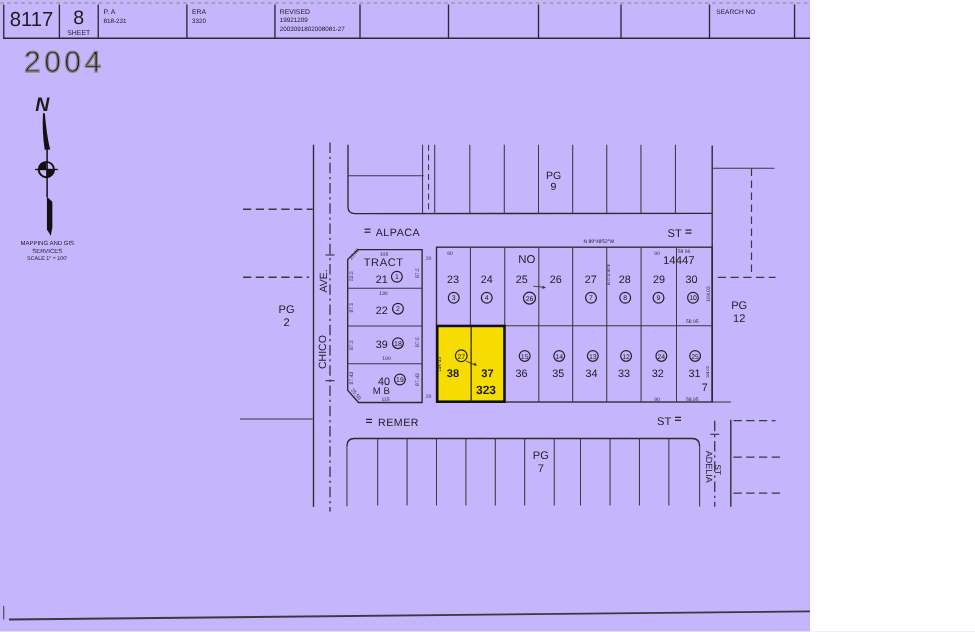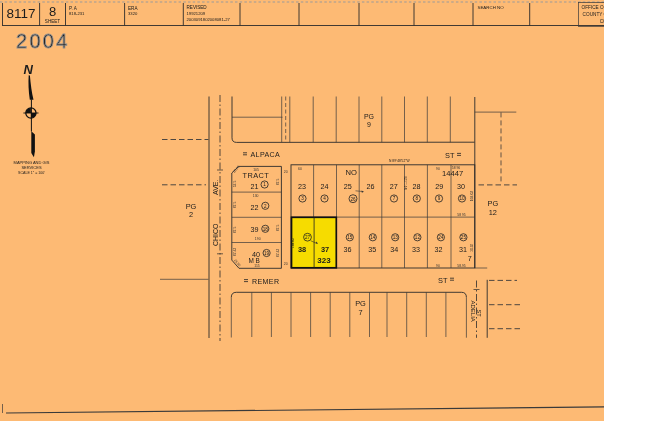--- a/index.html
+++ b/index.html
@@ -1,16 +1,16 @@
 <!DOCTYPE html>
 <html><head>
 <meta charset="utf-8">
 <style>
   html,body{margin:0;padding:0;background:#fff;}
-  #page{position:relative;width:604px;height:421px;background:#fdba74;overflow:hidden;
+  #page{position:relative;width:540px;height:421px;background:#c4b5fd;overflow:hidden;
         font-family:"Liberation Sans", sans-serif;}
   svg{position:absolute;left:0;top:0;}
   svg text{font-family:"Liberation Sans", sans-serif; fill:#1c1c1c;}
   .ln{stroke:#2b2b2b;stroke-width:0.9;fill:none;}
   .thin{stroke:#3a3a3a;stroke-width:0.7;fill:none;}
   .dim{font-size:3.4px;fill:#333;}
   .lot{font-size:7.2px;}
   .cnum{font-size:4.6px;}
   .ccir{stroke:#222;stroke-width:0.8;fill:none;}
 </style>

